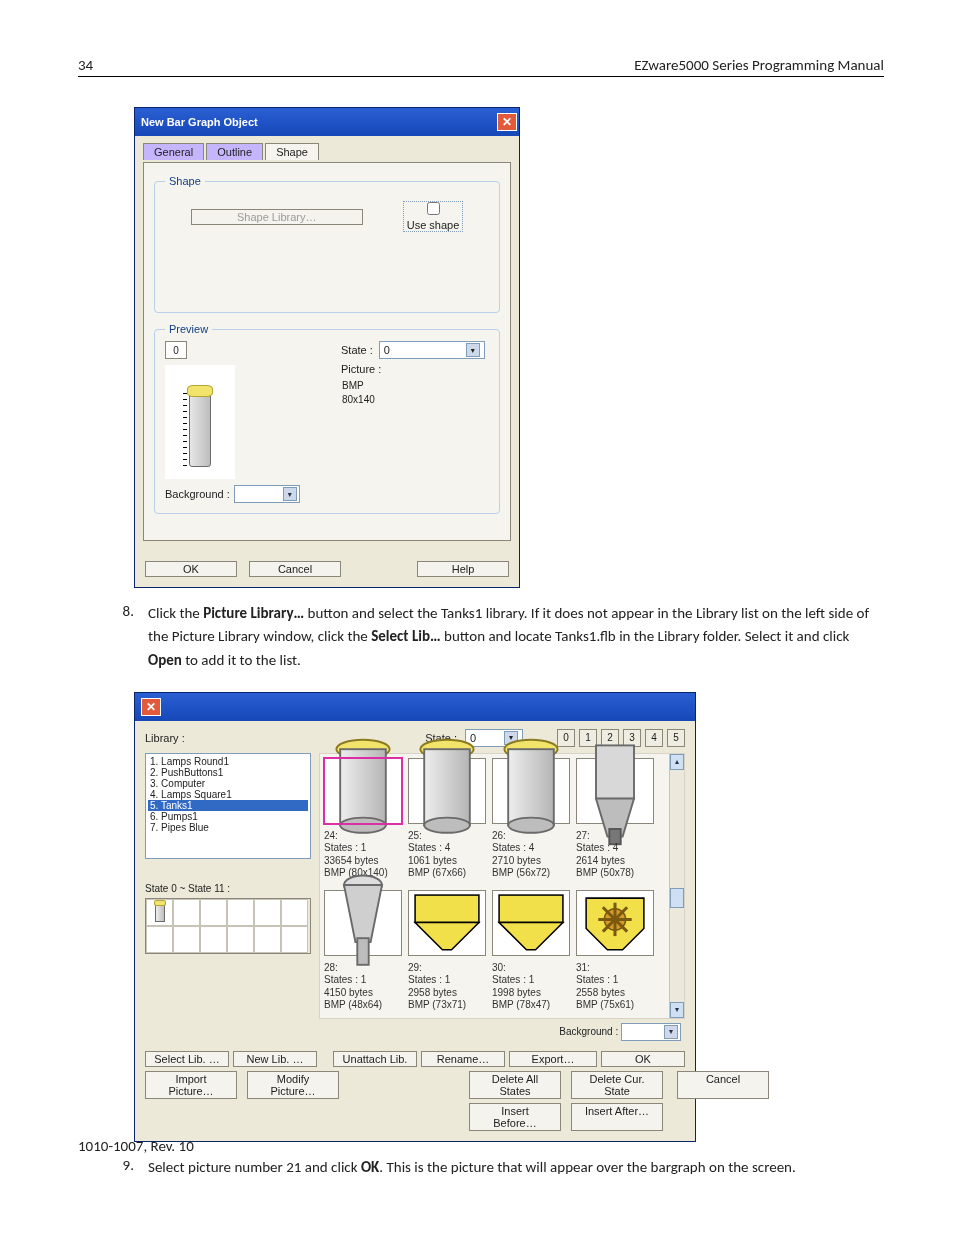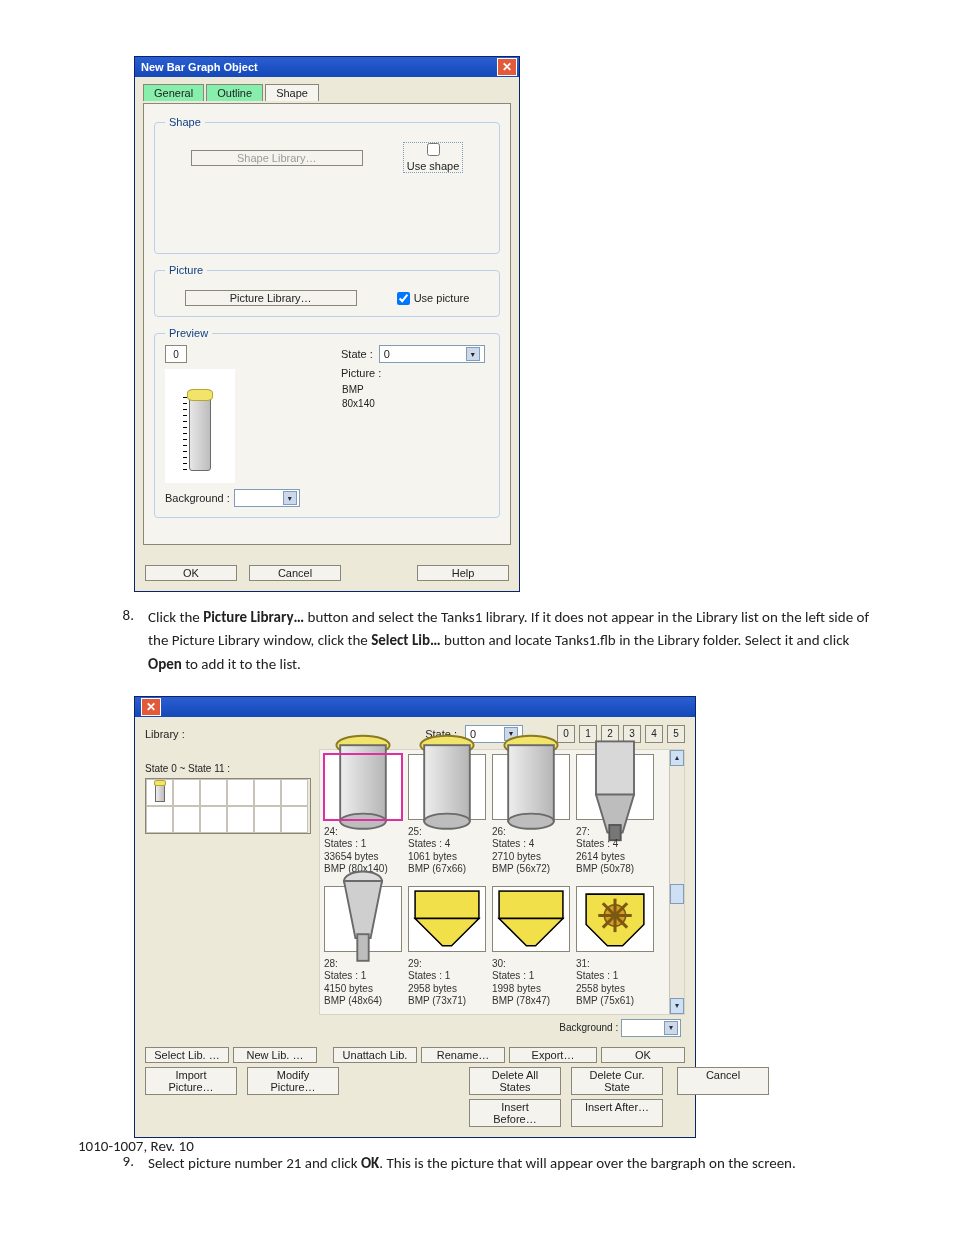--- a/index.html
+++ b/index.html
@@ -57,40 +57,40 @@
     background: #ece9d8;
     font-family: Tahoma, Arial, sans-serif;
     font-size: 11px;
   }
   .dlg1 { width: 384px; }
   .titlebar {
     background: linear-gradient(#2a5fd3,#1547b7);
     color: #fff;
     display: flex;
     align-items: center;
-    height: 20px;
+    height: 28px;
     padding: 0 2px 0 6px;
     font-weight: bold;
   }
   .titlebar .title { flex: 1; font-size: 11px; }
   .closebox {
     width: 18px; height: 16px;
     background: #e35a3a;
     border: 1px solid #fff;
     color: #fff;
     font-size: 12px; font-weight: bold;
     display:flex; align-items:center; justify-content:center;
     line-height:1;
   }
   .dialog-body { padding: 6px 8px 10px 8px; }
 
   .tabrow { height: 20px; position: relative; }
   .tab {
     display:inline-block; padding:2px 10px; font-size:11px;
-    border:1px solid #8a867a; border-bottom:none; background:#86efac;
+    border:1px solid #8a867a; border-bottom:none; background:#c4b5fd;
     position:relative; top:1px; margin-right:-1px;
   }
   .tab.active { background:#f5f4ee; z-index:2; }
   .tabpane {
     border:1px solid #8a867a; background:#f5f4ee;
     padding:8px 10px 16px 10px;
   }
   fieldset.xp {
     border:1px solid #b9d0e8; border-radius:4px;
     margin:4px 0 10px 0; padding:6px 10px 10px 10px;
@@ -172,21 +172,21 @@
     display:flex; align-items:center; justify-content:center; font-size:10px;
   }
   .pl-main { display:flex; gap:8px; }
   .pl-left { width:166px; }
   .listbox {
     border:1px solid #7f9db9; background:#fff; height:100px; font-size:10px;
     padding:2px 2px;
   }
   .listbox .item { padding:0 2px; white-space:nowrap; }
   .listbox .sel { background:#316ac5; color:#fff; }
-  .state-lbl { font-size:10px; margin:14px 0 4px 0; }
+  .state-lbl { font-size:10px; margin:24px 0 4px 0; }
   .state-grid {
     display:grid; grid-template-columns:repeat(6,27px);
     grid-template-rows:repeat(2,27px);
     border:1px solid #8a867a;
   }
   .state-grid div { border:1px solid #c7c3b6; background:#fff; }
   .state-grid .mini {
     display:flex; align-items:center; justify-content:center;
   }
   .state-grid .mini span {
@@ -232,20 +232,24 @@
   .pl-buttons .btn { min-width:0; padding:1px 0; }
   .pl-buttons-row2 {
     display:grid; grid-template-columns: 84px 84px 1fr 84px 84px 88px 84px;
     gap:18px; margin-top:4px;
   }
 </style>
 </head>
 <body>
 
 <div class="page">
+  <div class="page-header">
+    <span>34</span>
+    <span>EZware5000 Series Programming Manual</span>
+  </div>
 
   <div class="dialog dlg1">
     <div class="titlebar">
       <span class="title">New  Bar Graph Object</span>
       <span class="closebox">✕</span>
     </div>
     <div class="dialog-body">
       <div class="tabrow">
         <span class="tab">General</span>
         <span class="tab">Outline</span>
@@ -256,30 +260,20 @@
           <legend>Shape</legend>
           <div class="shape-row" style="justify-content:center;">
             <span class="btn wide dim">Shape Library…</span>
             <label class="chk" style="border:1px dotted #7f9db9; padding:0 3px;flex-direction:column;">
               <input type="checkbox" style=""> 
                 <span>Use shape</span>
             </label>
           </div>
         </fieldset>
 
-        <fieldset class="xp">
-          <legend>Picture</legend>
-          <div class="pic-row" style="justify-content:center;">
-            <span class="btn wide">Picture Library…</span>
-            <label class="chk">
-              <input type="checkbox" checked="" style=""> 
-                <span>Use picture</span>
-            </label>
-          </div>
-        </fieldset>
 
         <fieldset class="xp">
           <legend>Preview</legend>
           <div class="preview-grid">
             <div class="pv-left">
               <div class="statebox">0</div>
               <div class="tank-preview">
                 <div class="tank">
                     <div class="ruler"></div>
                     <div class="body"></div>
@@ -349,20 +343,29 @@
             <span class="numtab">1</span>
             <span class="numtab">2</span>
             <span class="numtab">3</span>
             <span class="numtab">4</span>
             <span class="numtab">5</span>
           </span>
       </div>
 
       <div class="pl-main">
         <div class="pl-left">
+          <div class="listbox" id="liblist">
+              <div class="item">1. Lamps Round1</div>
+              <div class="item">2. PushButtons1</div>
+              <div class="item">3. Computer</div>
+              <div class="item">4. Lamps Square1</div>
+              <div class="item sel">5. Tanks1</div>
+              <div class="item">6. Pumps1</div>
+              <div class="item">7. Pipes Blue</div>
+            </div>
           <div class="state-lbl">State 0 ~ State 11 :</div>
           <div class="state-grid">
             <div class="mini">
                 <span></span>
               </div>
             <div></div>
               <div></div>
               <div></div>
               <div></div>
               <div></div>

